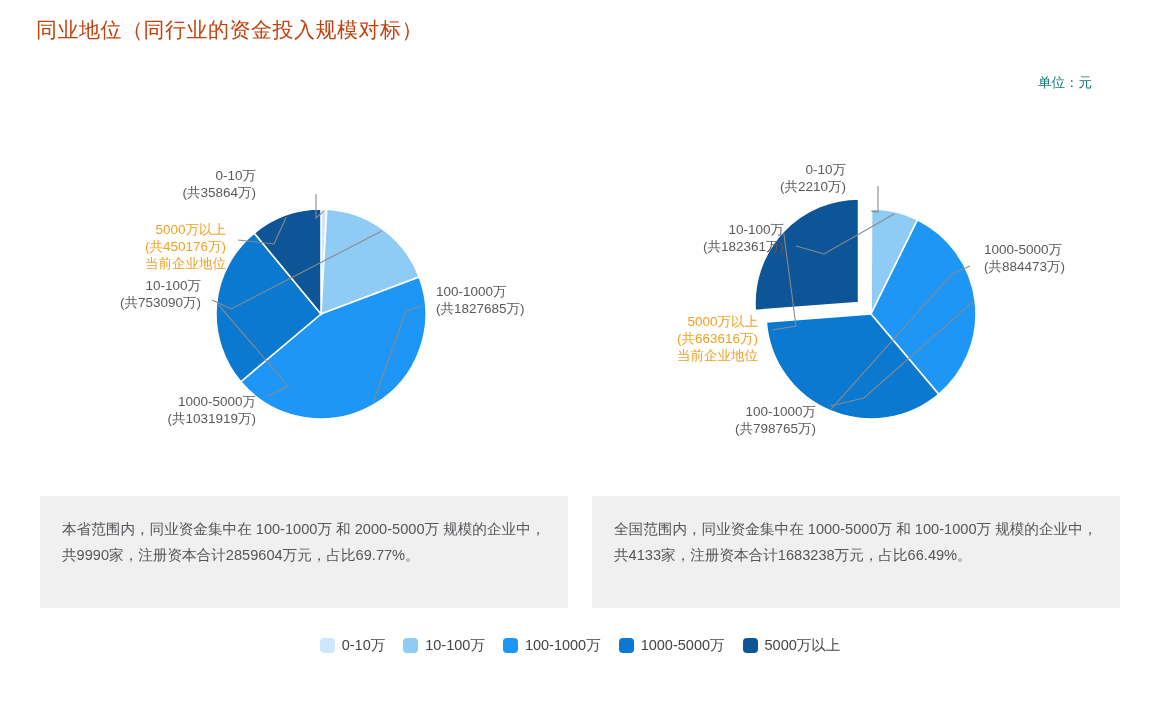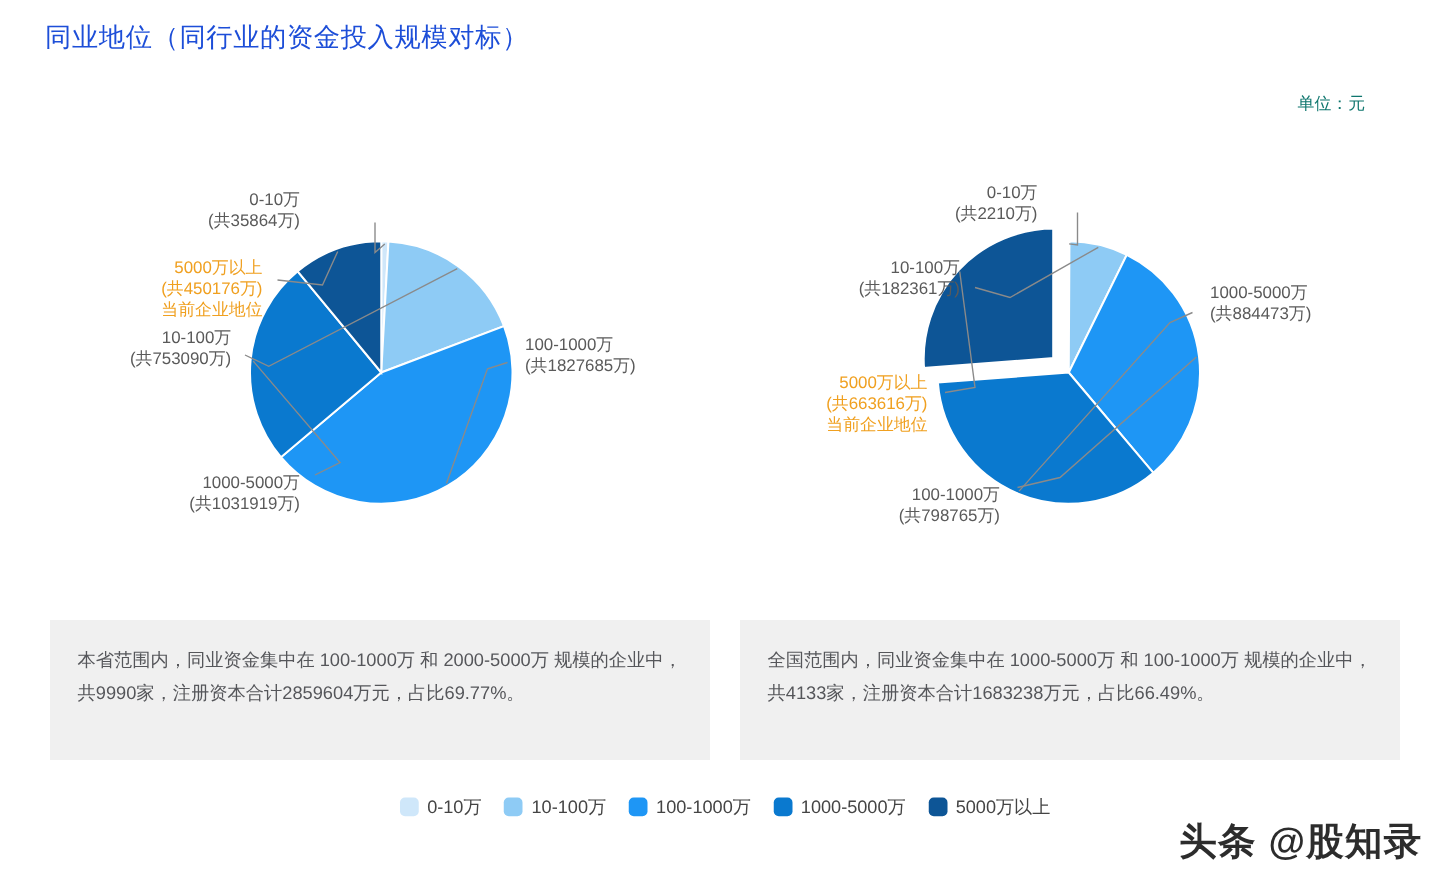--- a/index.html
+++ b/index.html
@@ -8,31 +8,31 @@
     background:#ffffff;
     font-family:"Liberation Sans","DejaVu Sans",sans-serif;
     color:#333;
     position:relative;
     overflow:hidden;
   }
   .page{position:relative;width:1160px;height:702px;}
 
   .title{
     position:absolute;left:36px;top:16px;
-    font-size:21px;color:#1d4ed8;letter-spacing:.5px;
+    font-size:21px;color:#c2410c;letter-spacing:.5px;
     white-space:nowrap;
   }
   .unit{
     position:absolute;right:68px;top:74px;
     font-size:13.5px;color:#0f766e;
     white-space:nowrap;
   }
 
   .charts{position:absolute;left:0;top:118px;width:1160px;height:360px;}
-  .chart-col{position:absolute;top:0;width:580px;height:360px;}
+  .chart-col{position:absolute;top:16px;width:580px;height:360px;padding-left:16px;}
   .chart-col.left{left:0;}
   .chart-col.right{left:580px;}
   .chart-svg{display:block;}
 
   .pielabel{
     font-family:"Liberation Sans","DejaVu Sans",sans-serif;
     font-size:13.5px;fill:#5a5a5a;
   }
   .pielabel.hl{fill:#f0a020;}
   .leader{stroke:#8a8a8a;stroke-width:1.1;fill:none;}
@@ -136,15 +136,14 @@
       <div class="legend-item">
         <span class="legend-swatch" style="background: rgb(10, 121, 207);"></span>
         <span class="legend-label">1000-5000万</span>
       </div>
       <div class="legend-item">
         <span class="legend-swatch" style="background: rgb(13, 85, 150);"></span>
         <span class="legend-label">5000万以上</span>
       </div>
     </div>
 
-  <div class="watermark">头条 @股知录</div>
 
 </div>
 
 </body></html>

